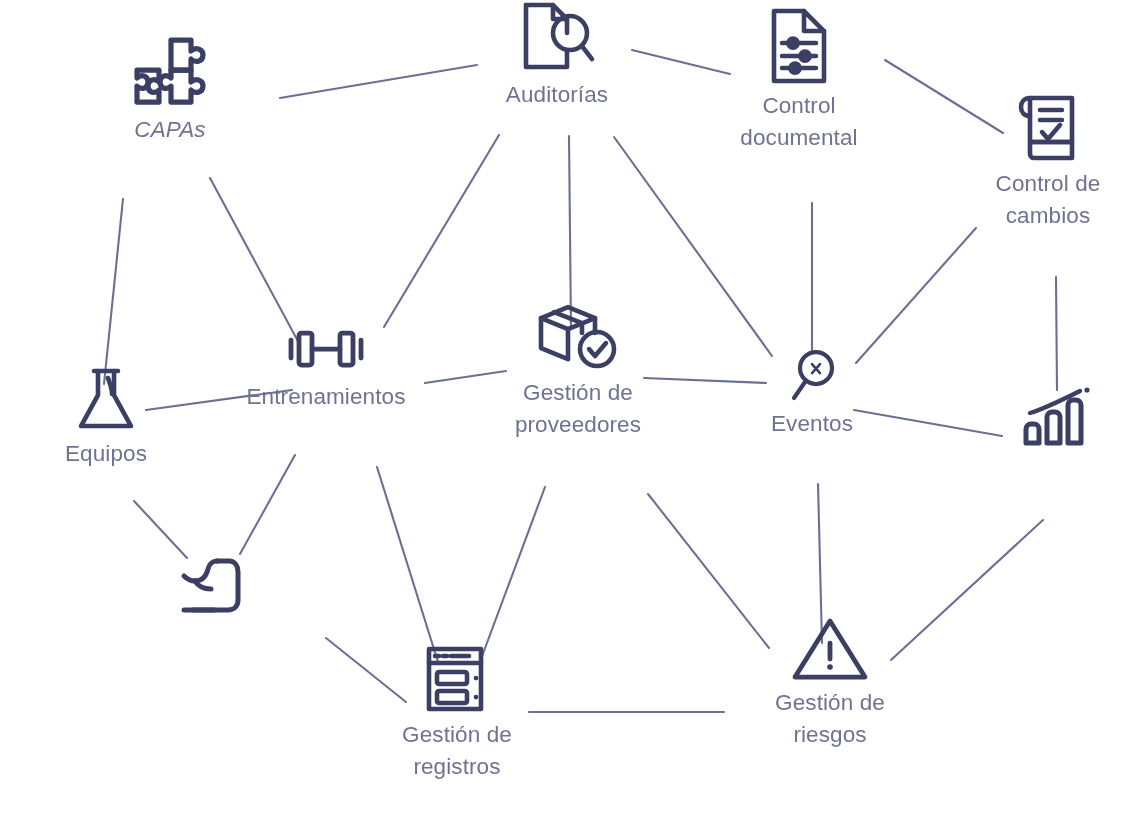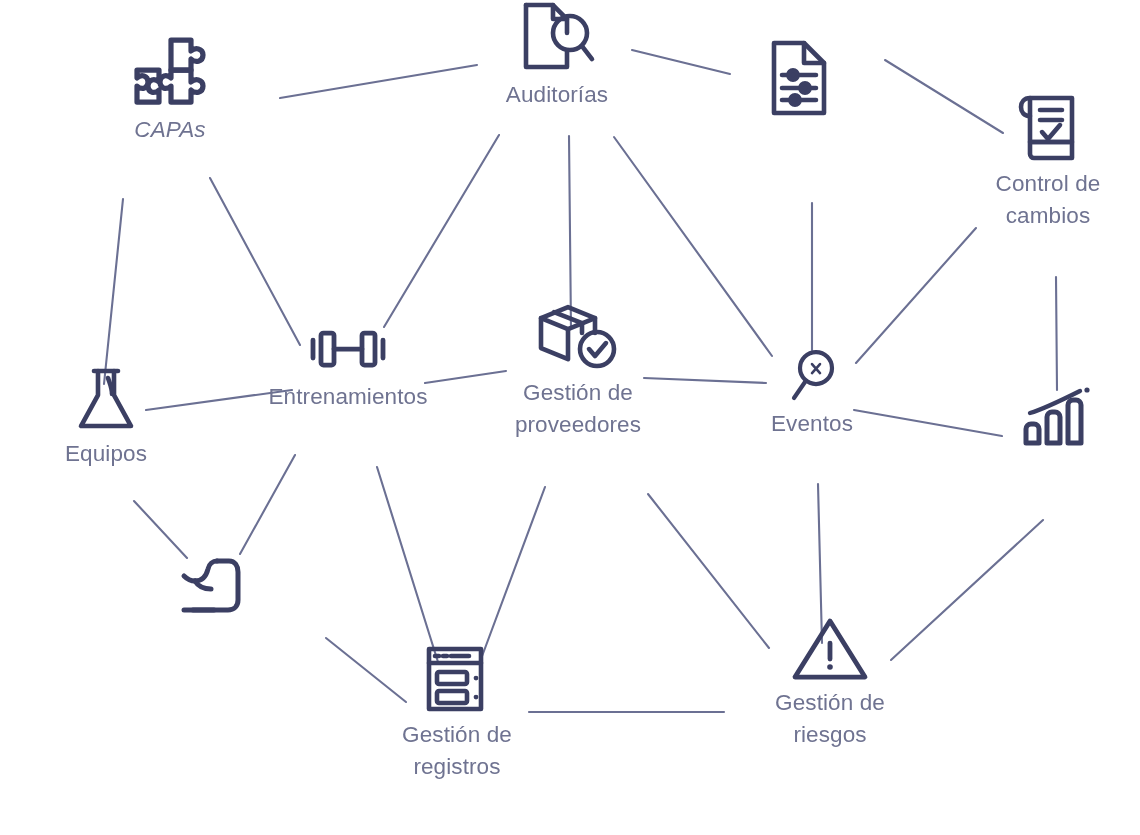--- a/index.html
+++ b/index.html
@@ -100,41 +100,43 @@
       </div>
       <div class="node" style="left: 799px; top: 80px;">
         <span class="node-icon"><svg width="66" height="80" viewBox="0 0 66 80" fill="none" stroke="#3b3f63" stroke-width="4.6" stroke-linejoin="round" stroke-linecap="round">
       <path d="M8 5h30l20 20v50H8z"></path>
       <path d="M38 5v20h20"></path>
       <path d="M16 37h34M16 50h34M16 62h34"></path>
       <circle cx="27" cy="37" r="4.6" fill="#3b3f63"></circle>
       <circle cx="39" cy="50" r="4.6" fill="#3b3f63"></circle>
       <circle cx="29" cy="62" r="4.6" fill="#3b3f63"></circle>
     </svg></span>
+        <div class="node-label">Control
+documental</div>
       </div>
       <div class="node" style="left: 1048px; top: 162px;">
         <span class="node-icon"><svg width="72" height="72" viewBox="0 0 72 72" fill="none" stroke="#3b3f63" stroke-width="4.6" stroke-linejoin="round" stroke-linecap="round">
       <path d="M18 6h42v44H18z"></path>
       <path d="M18 6c-6 0-9 4-9 9s3 9 9 9"></path>
       <path d="M28 18h22M28 28h22"></path>
       <path d="M30 40l6 7 12-14"></path>
       <path d="M18 50h42v16H22a4 4 0 0 1-4-4z"></path>
     </svg></span>
         <div class="node-label">Control de
 cambios</div>
       </div>
       <div class="node" style="left: 106px; top: 418px;">
         <span class="node-icon"><svg width="62" height="68" viewBox="0 0 62 68" fill="none" stroke="#3b3f63" stroke-width="4.6" stroke-linejoin="round" stroke-linecap="round">
       <path d="M23 5v24L6 60h50L39 29V5"></path>
       <path d="M19 5h24"></path>
       <path d="M33 12c2 6 4 10 4 16"></path>
     </svg></span>
         <div class="node-label">Equipos</div>
       </div>
-      <div class="node" style="left: 348px; top: 367px;">
+      <div class="node" style="left: 326px; top: 367px;">
         <span class="node-icon"><svg width="86" height="56" viewBox="0 0 86 56" fill="none" stroke="#3b3f63" stroke-width="4.8" stroke-linejoin="round" stroke-linecap="round">
       <rect x="16" y="12" width="13" height="32" rx="2.5"></rect>
       <rect x="57" y="12" width="13" height="32" rx="2.5"></rect>
       <path d="M29 28h28"></path>
       <path d="M8 19v18M78 19v18"></path>
     </svg></span>
         <div class="node-label">Entrenamientos</div>
       </div>
       <div class="node" style="left: 578px; top: 371px;">
         <span class="node-icon"><svg width="86" height="72" viewBox="0 0 86 72" fill="none" stroke="#3b3f63" stroke-width="4.6" stroke-linejoin="round" stroke-linecap="round">

